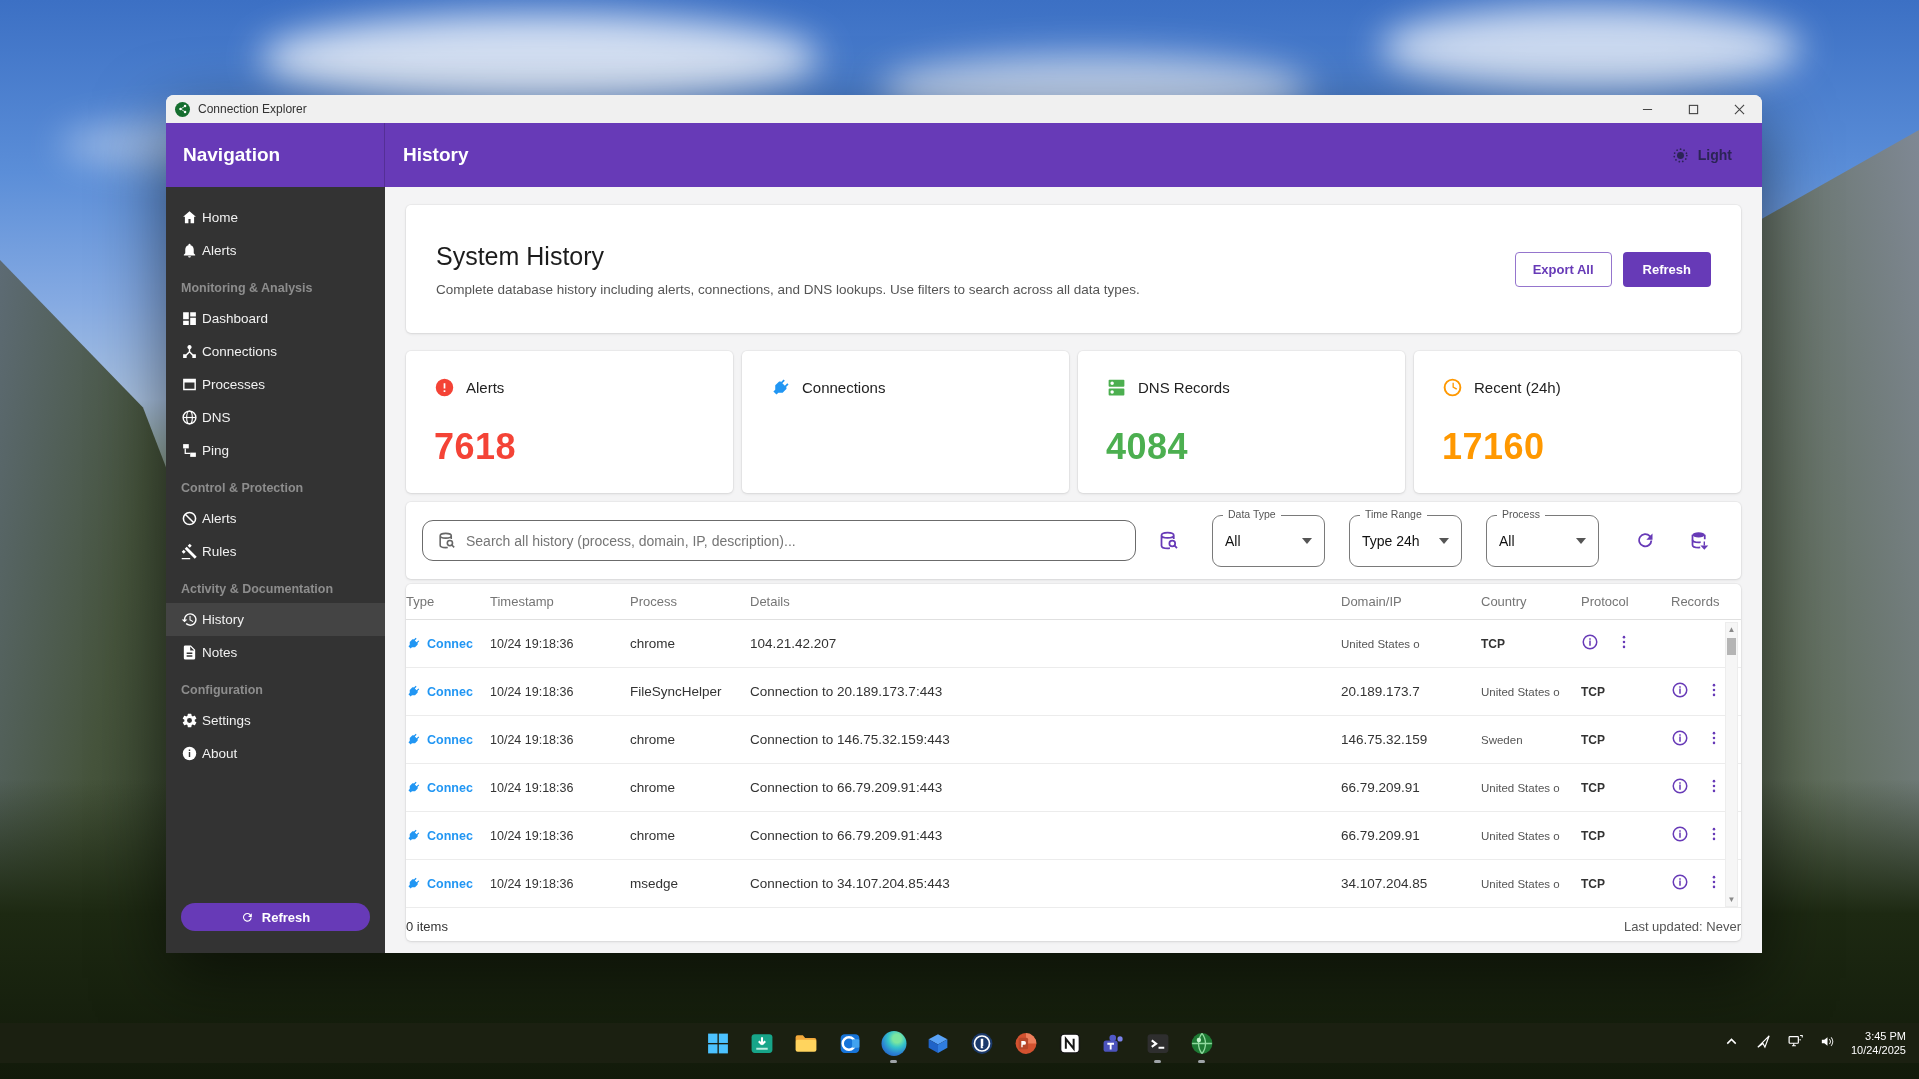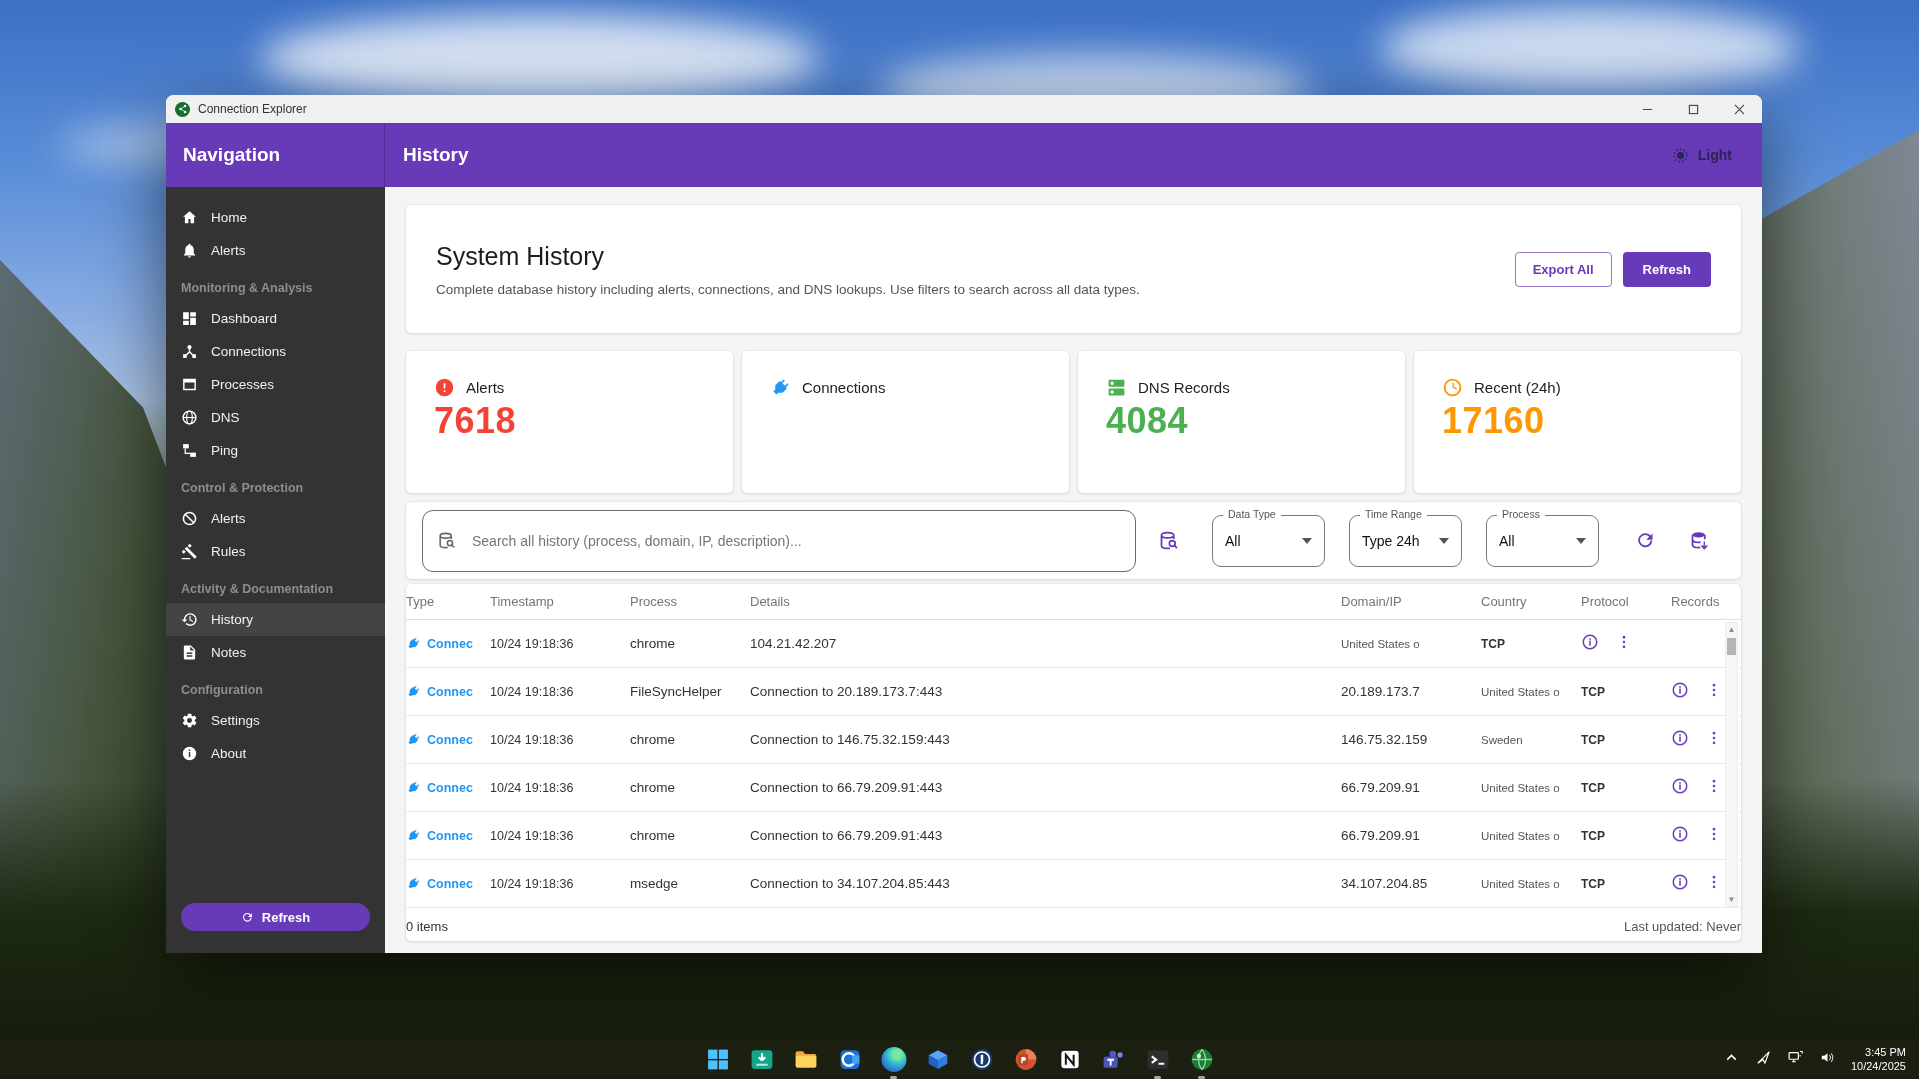--- a/index.html
+++ b/index.html
@@ -43,21 +43,21 @@
     border-right:1px solid rgba(0,0,0,.18); height:100%; display:flex; align-items:center; }
   .hdr-page { padding-left:18px; font-size:19px; font-weight:bold; color:#fff; }
   .theme-toggle { margin-left:auto; margin-right:30px; display:flex; align-items:center; gap:8px;
     color:#2b2456; font-weight:bold; font-size:14px; cursor:default; }
   .theme-toggle svg { width:19px; height:19px; }
 
   
   .appbody { flex:1; display:flex; min-height:0; }
   .sidebar { width:219px; flex:none; background:#333333; display:flex; flex-direction:column; padding-top:14px; position:relative; }
   .side-section { font-size:12.5px; font-weight:bold; color:#8d8d8d; padding:14px 0 7px 15px; }
-  .side-item { height:33px; display:flex; align-items:center; gap:13px; padding-left:15px; color:#f1f1f1; font-size:13.5px; cursor:default; }
+  .side-item { height:33px; display:flex; align-items:center; gap:4px; padding-left:15px; color:#f1f1f1; font-size:13.5px; cursor:default; }
   .side-item.active { background:#444444; }
   .side-ic { width:17px; height:17px; flex:none; display:flex; color:#ffffff; }
   .side-ic svg { width:17px; height:17px; }
   .side-refresh { position:absolute; left:15px; right:15px; bottom:22px; height:28px; background:#673ab7;
     border:none; border-radius:14px; color:#fff; font-size:13px; font-weight:bold; font-family:inherit;
     display:flex; align-items:center; justify-content:center; gap:8px; }
   .side-refresh svg { width:13px; height:13px; }
 
   .main { flex:1; min-width:0; padding:18px 21px 12px; display:flex; flex-direction:column; background:#f4f4f5; }
   .card { background:#fff; border-radius:5px; box-shadow:0 1px 3px rgba(0,0,0,.10), 0 0 0 1px rgba(0,0,0,.03); }
@@ -71,26 +71,26 @@
   .btn-outline { border:1px solid #9575cd; background:#fff; color:#673ab7; font-weight:bold; font-size:13px;
     border-radius:4px; padding:9px 17px; font-family:inherit; }
   .btn-filled { border:none; background:#673ab7; color:#fff; font-weight:bold; font-size:13px;
     border-radius:4px; padding:9px 20px; font-family:inherit; }
 
   
   .stats-row { display:grid; grid-template-columns:repeat(4,1fr); gap:9px; margin-bottom:9px; }
   .stat-card { height:142px; padding:26px 28px; }
   .stat-top { display:flex; align-items:center; gap:11px; font-size:15px; color:#222; }
   .stat-top svg { width:21px; height:21px; }
-  .stat-val { font-size:36px; font-weight:bold; margin-top:2px; letter-spacing:.5px; }
+  .stat-val { font-size:36px; font-weight:bold; margin-top:28px; letter-spacing:.5px; }
 
   
   .filter-card { height:77px; margin-bottom:5px; display:flex; align-items:center; padding:0 16px; gap:0; }
-  .search-box { flex:none; width:714px; height:62px; border:1.5px solid #6b6b6b; border-radius:11px;
-    display:flex; align-items:center; padding:0 14px; gap:16px; color:#666; }
+  .search-box { flex:none; width:714px; height:41px; border:1.5px solid #6b6b6b; border-radius:11px;
+    display:flex; align-items:center; padding:0 14px; gap:10px; color:#666; }
   .search-box svg { width:19px; height:19px; flex:none; }
   .search-box input { border:none; outline:none; flex:1; font-size:14px; font-family:inherit; color:#333; background:transparent; }
   .search-box input::placeholder { color:#757575; }
   .iconbtn { width:40px; height:40px; display:flex; align-items:center; justify-content:center; color:#673ab7; flex:none; }
   .iconbtn svg { width:21px; height:21px; }
   .ib-dbsearch { margin-left:12px; }
   .dropdown { position:relative; width:113px; height:52px; border:1.5px solid #7a7a7a; border-radius:9px;
     display:flex; align-items:center; padding:0 12px; margin-left:24px; flex:none; background:#fff; }
   .dd-label { position:absolute; top:-8px; left:10px; background:#fff; padding:0 5px; font-size:10.5px; color:#555; }
   .dd-value { font-size:14px; color:#111; }
@@ -115,21 +115,21 @@
     font-size:13px; color:#333; flex:none; }
   .tfoot-right { color:#555; }
 
   
   .vscroll { position:absolute; right:3px; top:38px; bottom:34px; width:13px; background:#f6f6f6; border:1px solid #ededed; }
   .vs-arrow { position:absolute; left:0; width:100%; height:13px; display:flex; align-items:center; justify-content:center; color:#8a8a8a; font-size:8px; }
   .vs-up { top:0; } .vs-down { bottom:0; }
   .vs-thumb { position:absolute; left:1px; right:1px; top:15px; height:17px; background:#b5b5b5; }
 
   
-  .taskbar { position:fixed; left:0; bottom:0; width:100%; height:40px; background:rgba(28,32,18,.93);
+  .taskbar { position:fixed; left:0; bottom:16px; width:100%; height:40px; background:rgba(28,32,18,.93);
     display:flex; align-items:center; }
   .tb-center { position:absolute; left:50%; top:0; transform:translateX(-50%); height:100%;
     display:flex; align-items:center; gap:17px; }
   .tbi { width:27px; height:27px; position:relative; display:flex; align-items:center; justify-content:center; }
   .tbi svg { width:25px; height:25px; }
   .tbi .run { position:absolute; bottom:-6px; left:50%; transform:translateX(-50%); width:7px; height:3px; border-radius:2px; background:#9fa4a8; }
   .tbi-edge-circle { width:25px; height:25px; border-radius:50%;
     background:radial-gradient(circle at 62% 30%, #7be6a0 0 18%, #35c4c9 38%, #2a7fd4 66%, #1b55b0 100%); }
   .tb-tray { margin-left:auto; display:flex; align-items:center; gap:15px; padding-right:13px; color:#fff; }
   .tb-tray svg { width:17px; height:17px; }

